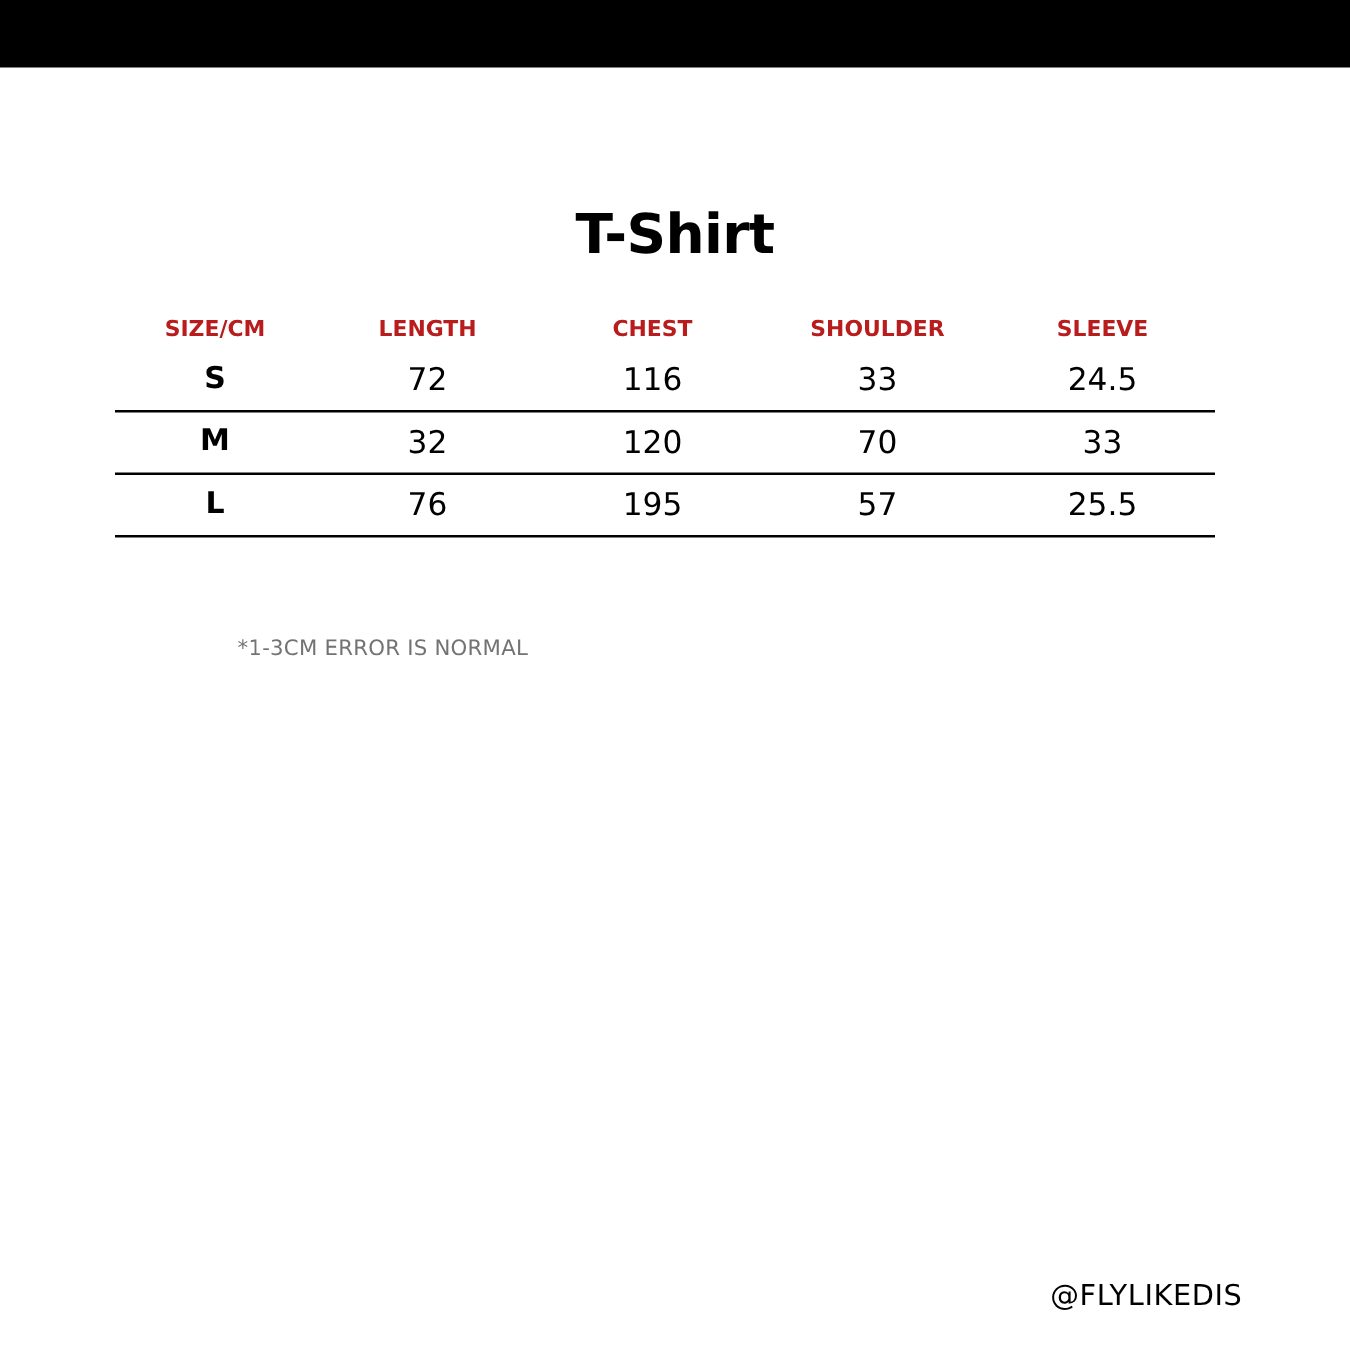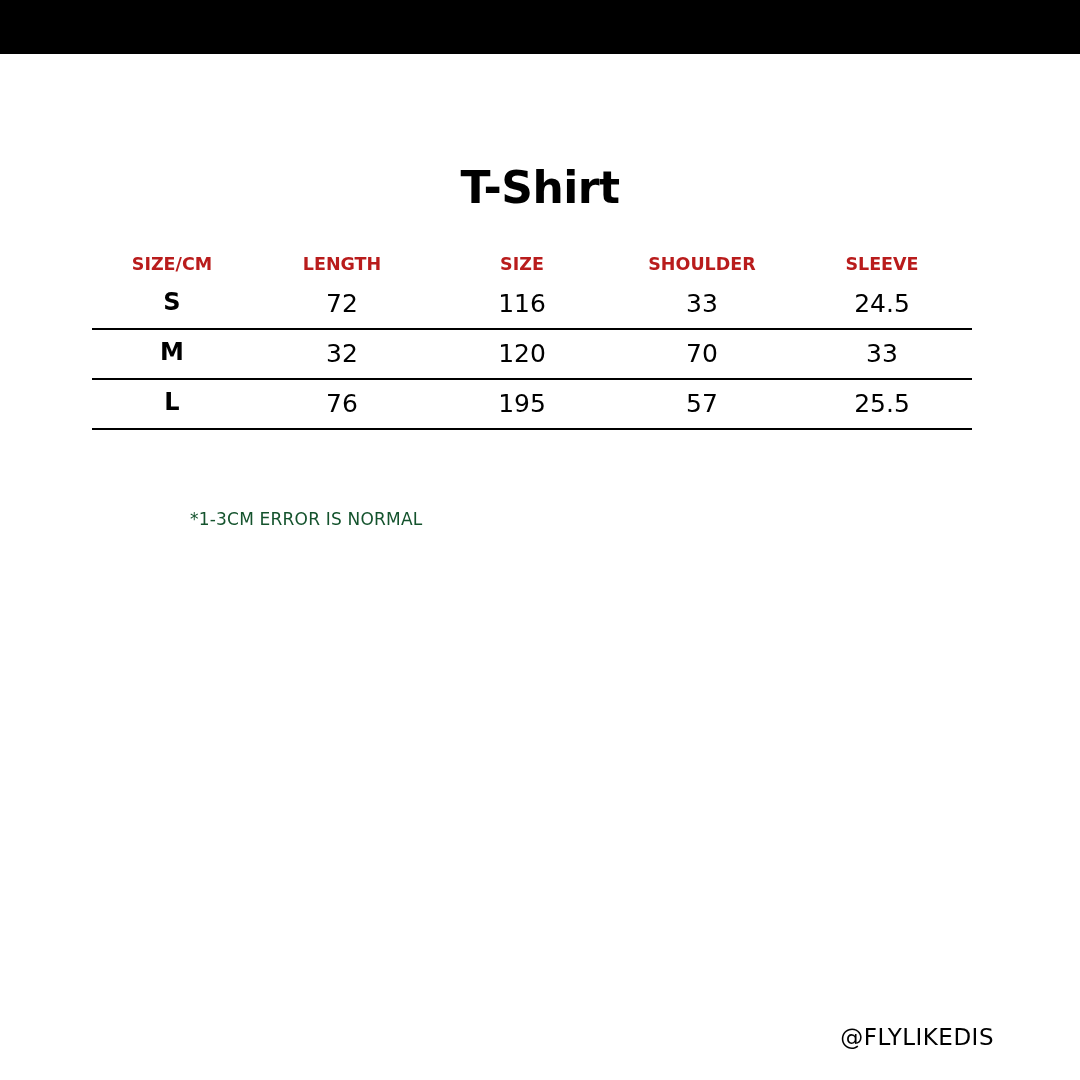--- a/index.html
+++ b/index.html
@@ -78,21 +78,21 @@
   table.size-chart col.c1 { width: 180px; }
   table.size-chart col.c2 { width: 180px; }
   table.size-chart col.c3 { width: 180px; }
   table.size-chart col.c4 { width: 180px; }
 
   .note {
     position: absolute;
     left: 190px;
     top: 455px;
     font-size: 17px;
-    color: #14532d;
+    color: #737373;
     letter-spacing: 0.2px;
     font-family: "DejaVu Sans", sans-serif;
   }
   .handle {
     position: absolute;
     right: 86px;
     top: 970px;
     font-size: 23px;
     color: #000000;
     letter-spacing: 0.5px;
@@ -113,21 +113,21 @@
           <col class="c0">
             <col class="c1">
             <col class="c2">
             <col class="c3">
             <col class="c4">
         </colgroup>
         <thead>
           <tr>
             <th>SIZE/CM</th>
             <th>LENGTH</th>
-            <th>SIZE</th>
+            <th>CHEST</th>
             <th>SHOULDER</th>
             <th>SLEEVE</th>
           </tr>
         </thead>
         <tbody>
           <tr>
             <td class="size-cell">S</td>
             <td>72</td>
             <td>116</td>
             <td>33</td>

